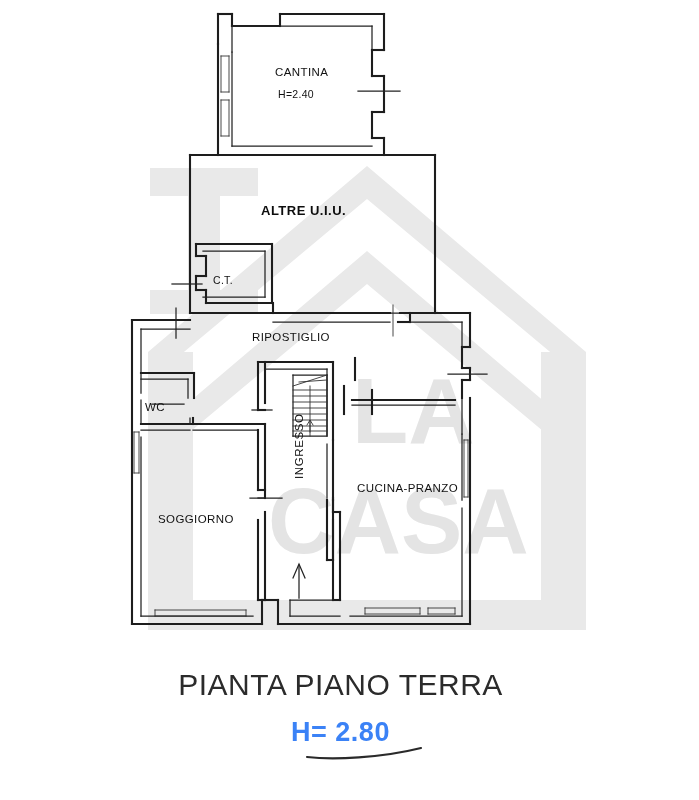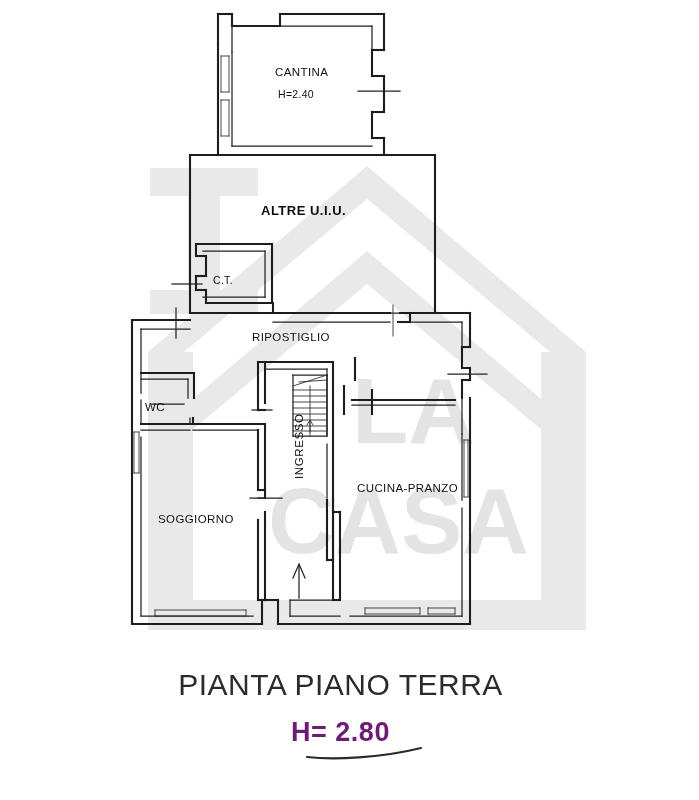--- a/index.html
+++ b/index.html
@@ -96,21 +96,21 @@
   .caption-sub-row {
     margin-top: 14px;
     position: relative;
     display: inline-block;
   }
   .caption-sub {
     font-family: "Liberation Sans", sans-serif;
     font-size: 27px;
     font-weight: bold;
     letter-spacing: 0.5px;
-    color: #701a75;
+    color: #3b82f6;
   }
   .underline-svg {
     position: absolute;
     left: 12px;
     top: 28px;
     width: 140px;
     height: 18px;
   }
 </style>
 </head>

